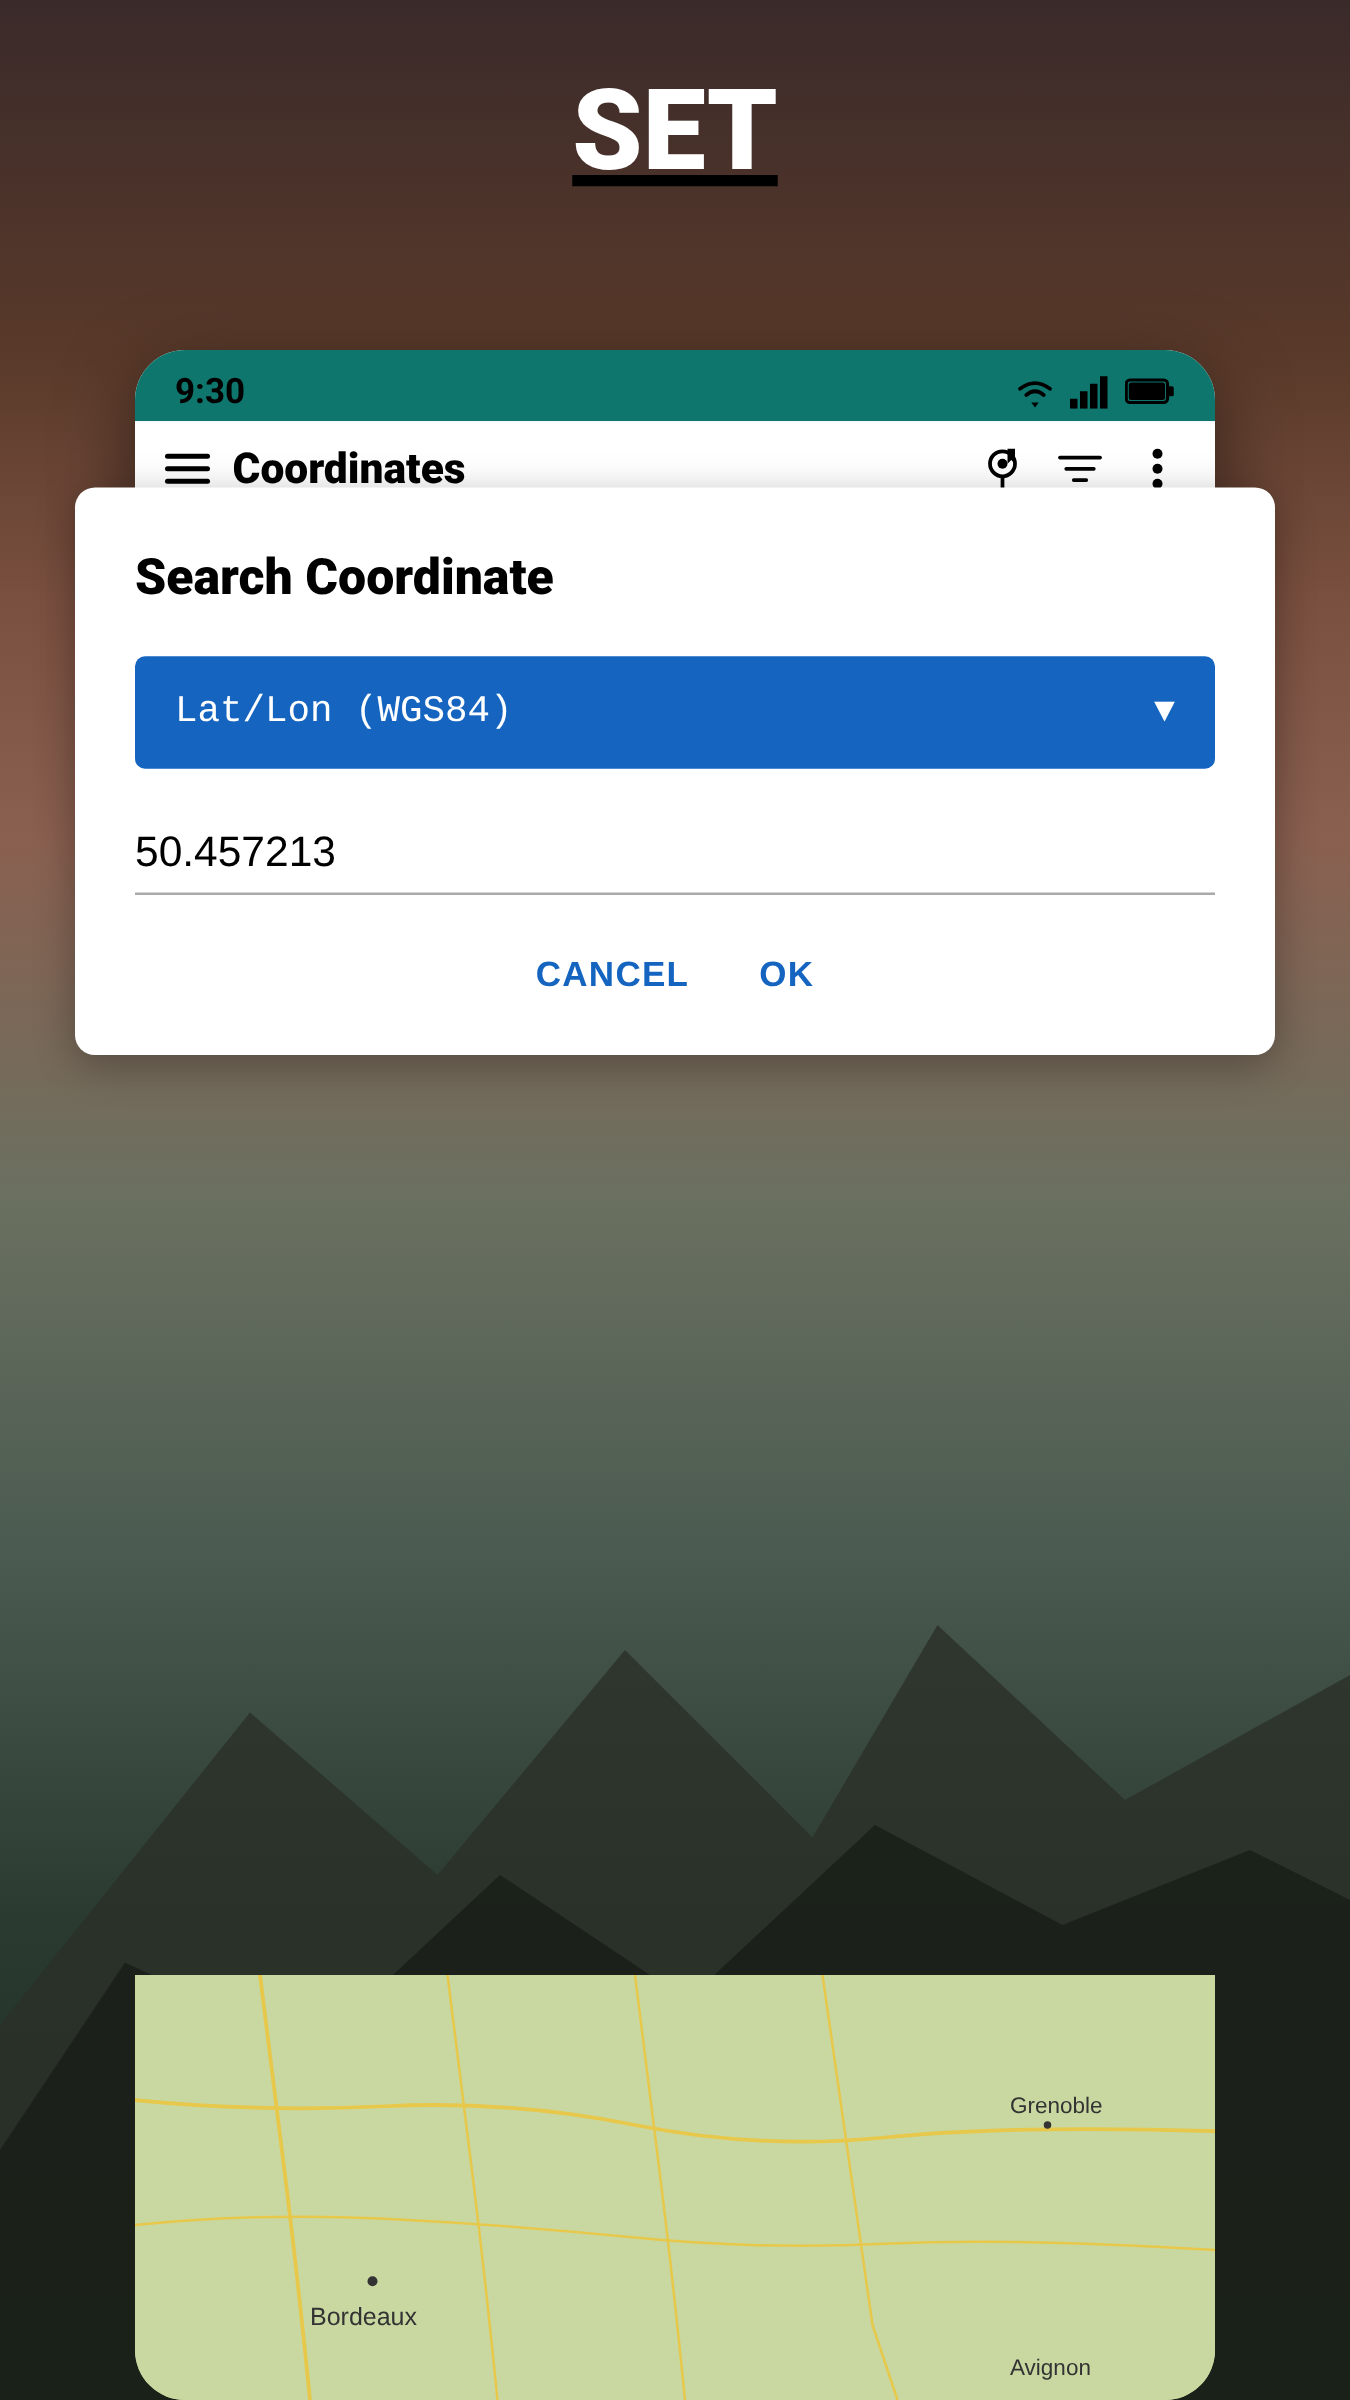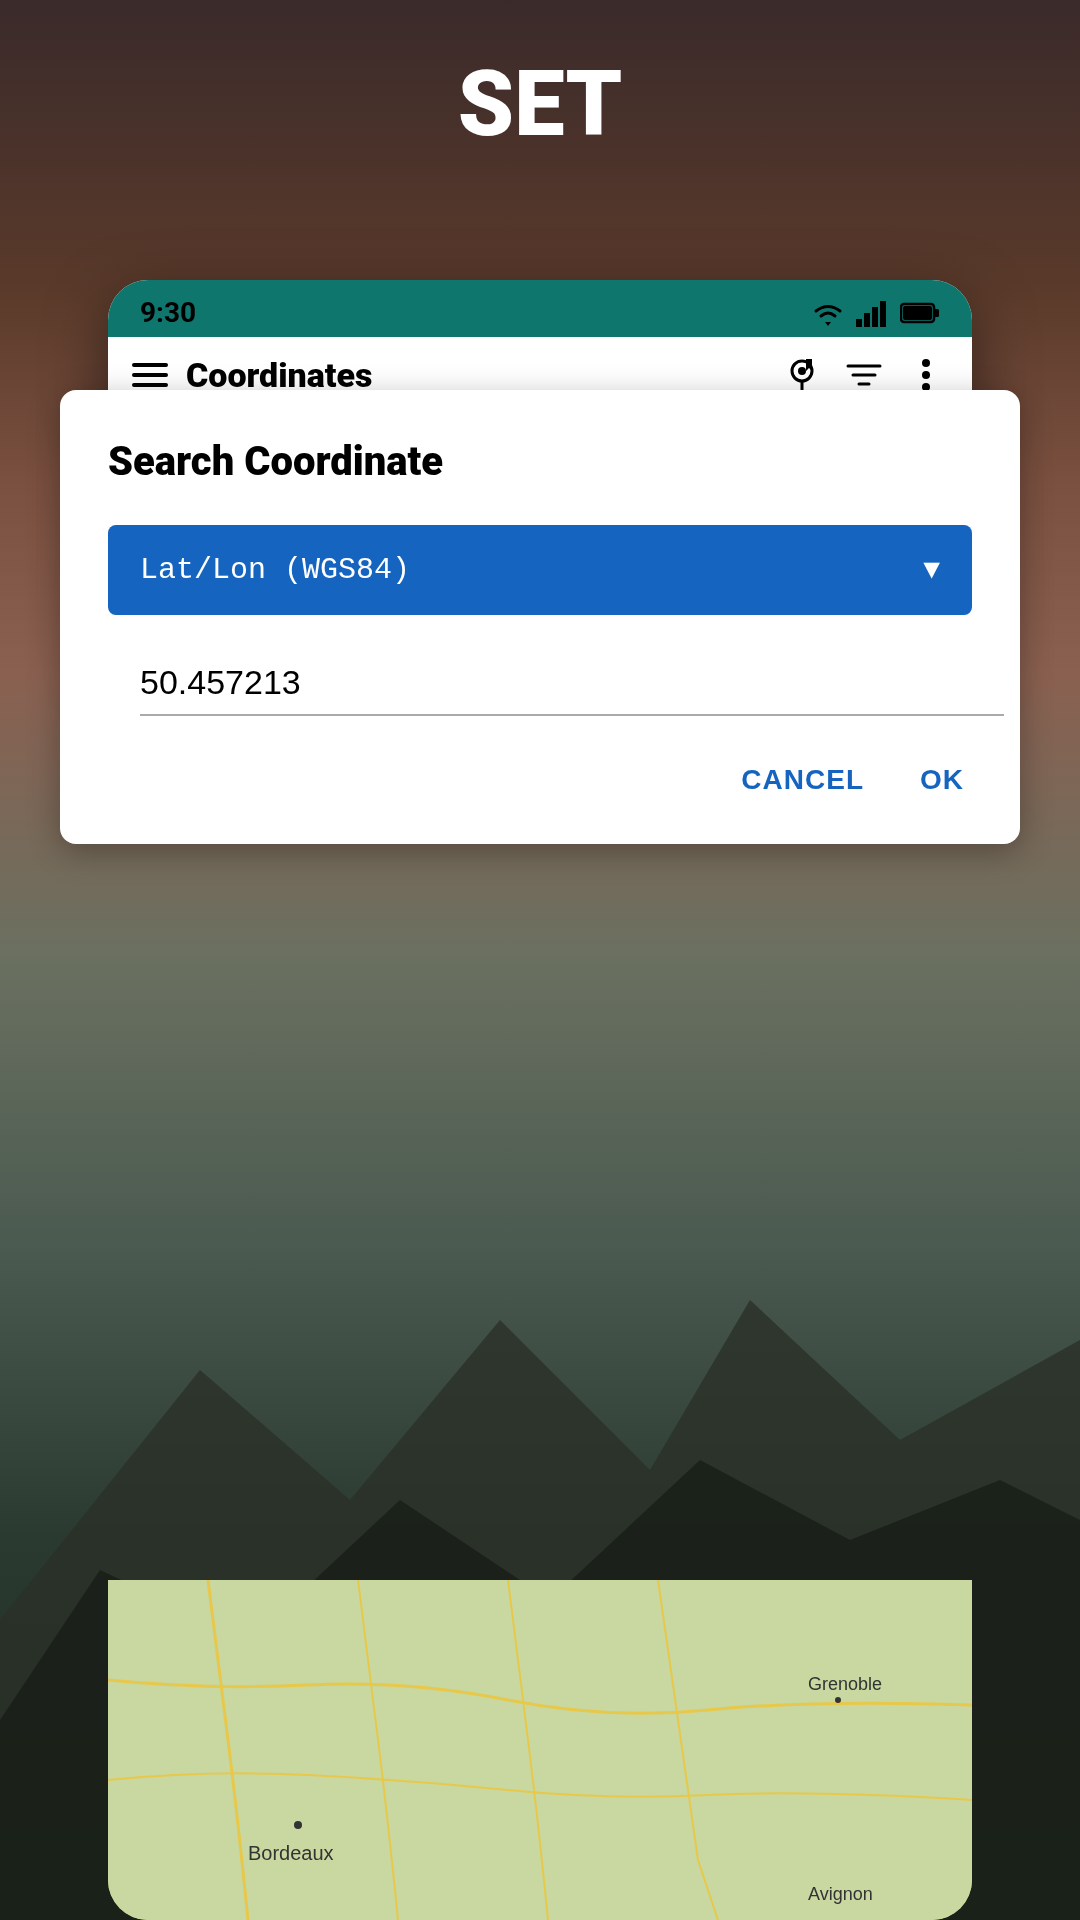--- a/index.html
+++ b/index.html
@@ -40,20 +40,21 @@
       overflow: hidden;
     }
 
     
     .title-section {
       position: absolute;
       top: 60px;
       left: 0;
       right: 0;
       text-align: center;
+      text-decoration: underline;
     }
 
     .title-set {
       font-size: 90px;
       font-weight: 900;
       color: white;
       line-height: 1;
     }
 
     .title-sub {
@@ -229,27 +230,26 @@
 
     .input-field {
       width: 100%;
       border: none;
       border-bottom: 2px solid #aaa;
       font-size: 34px;
       color: #000;
       padding: 8px 0 12px;
       outline: none;
       background: transparent;
-      margin-left: 32px;
     }
 
     
     .dialog-actions {
       display: flex;
-      justify-content: flex-end;
+      justify-content: center;
       gap: 40px;
       margin-top: 20px;
     }
 
     .btn-text {
       background: none;
       border: none;
       font-size: 28px;
       font-weight: 700;
       color: #1565c0;

